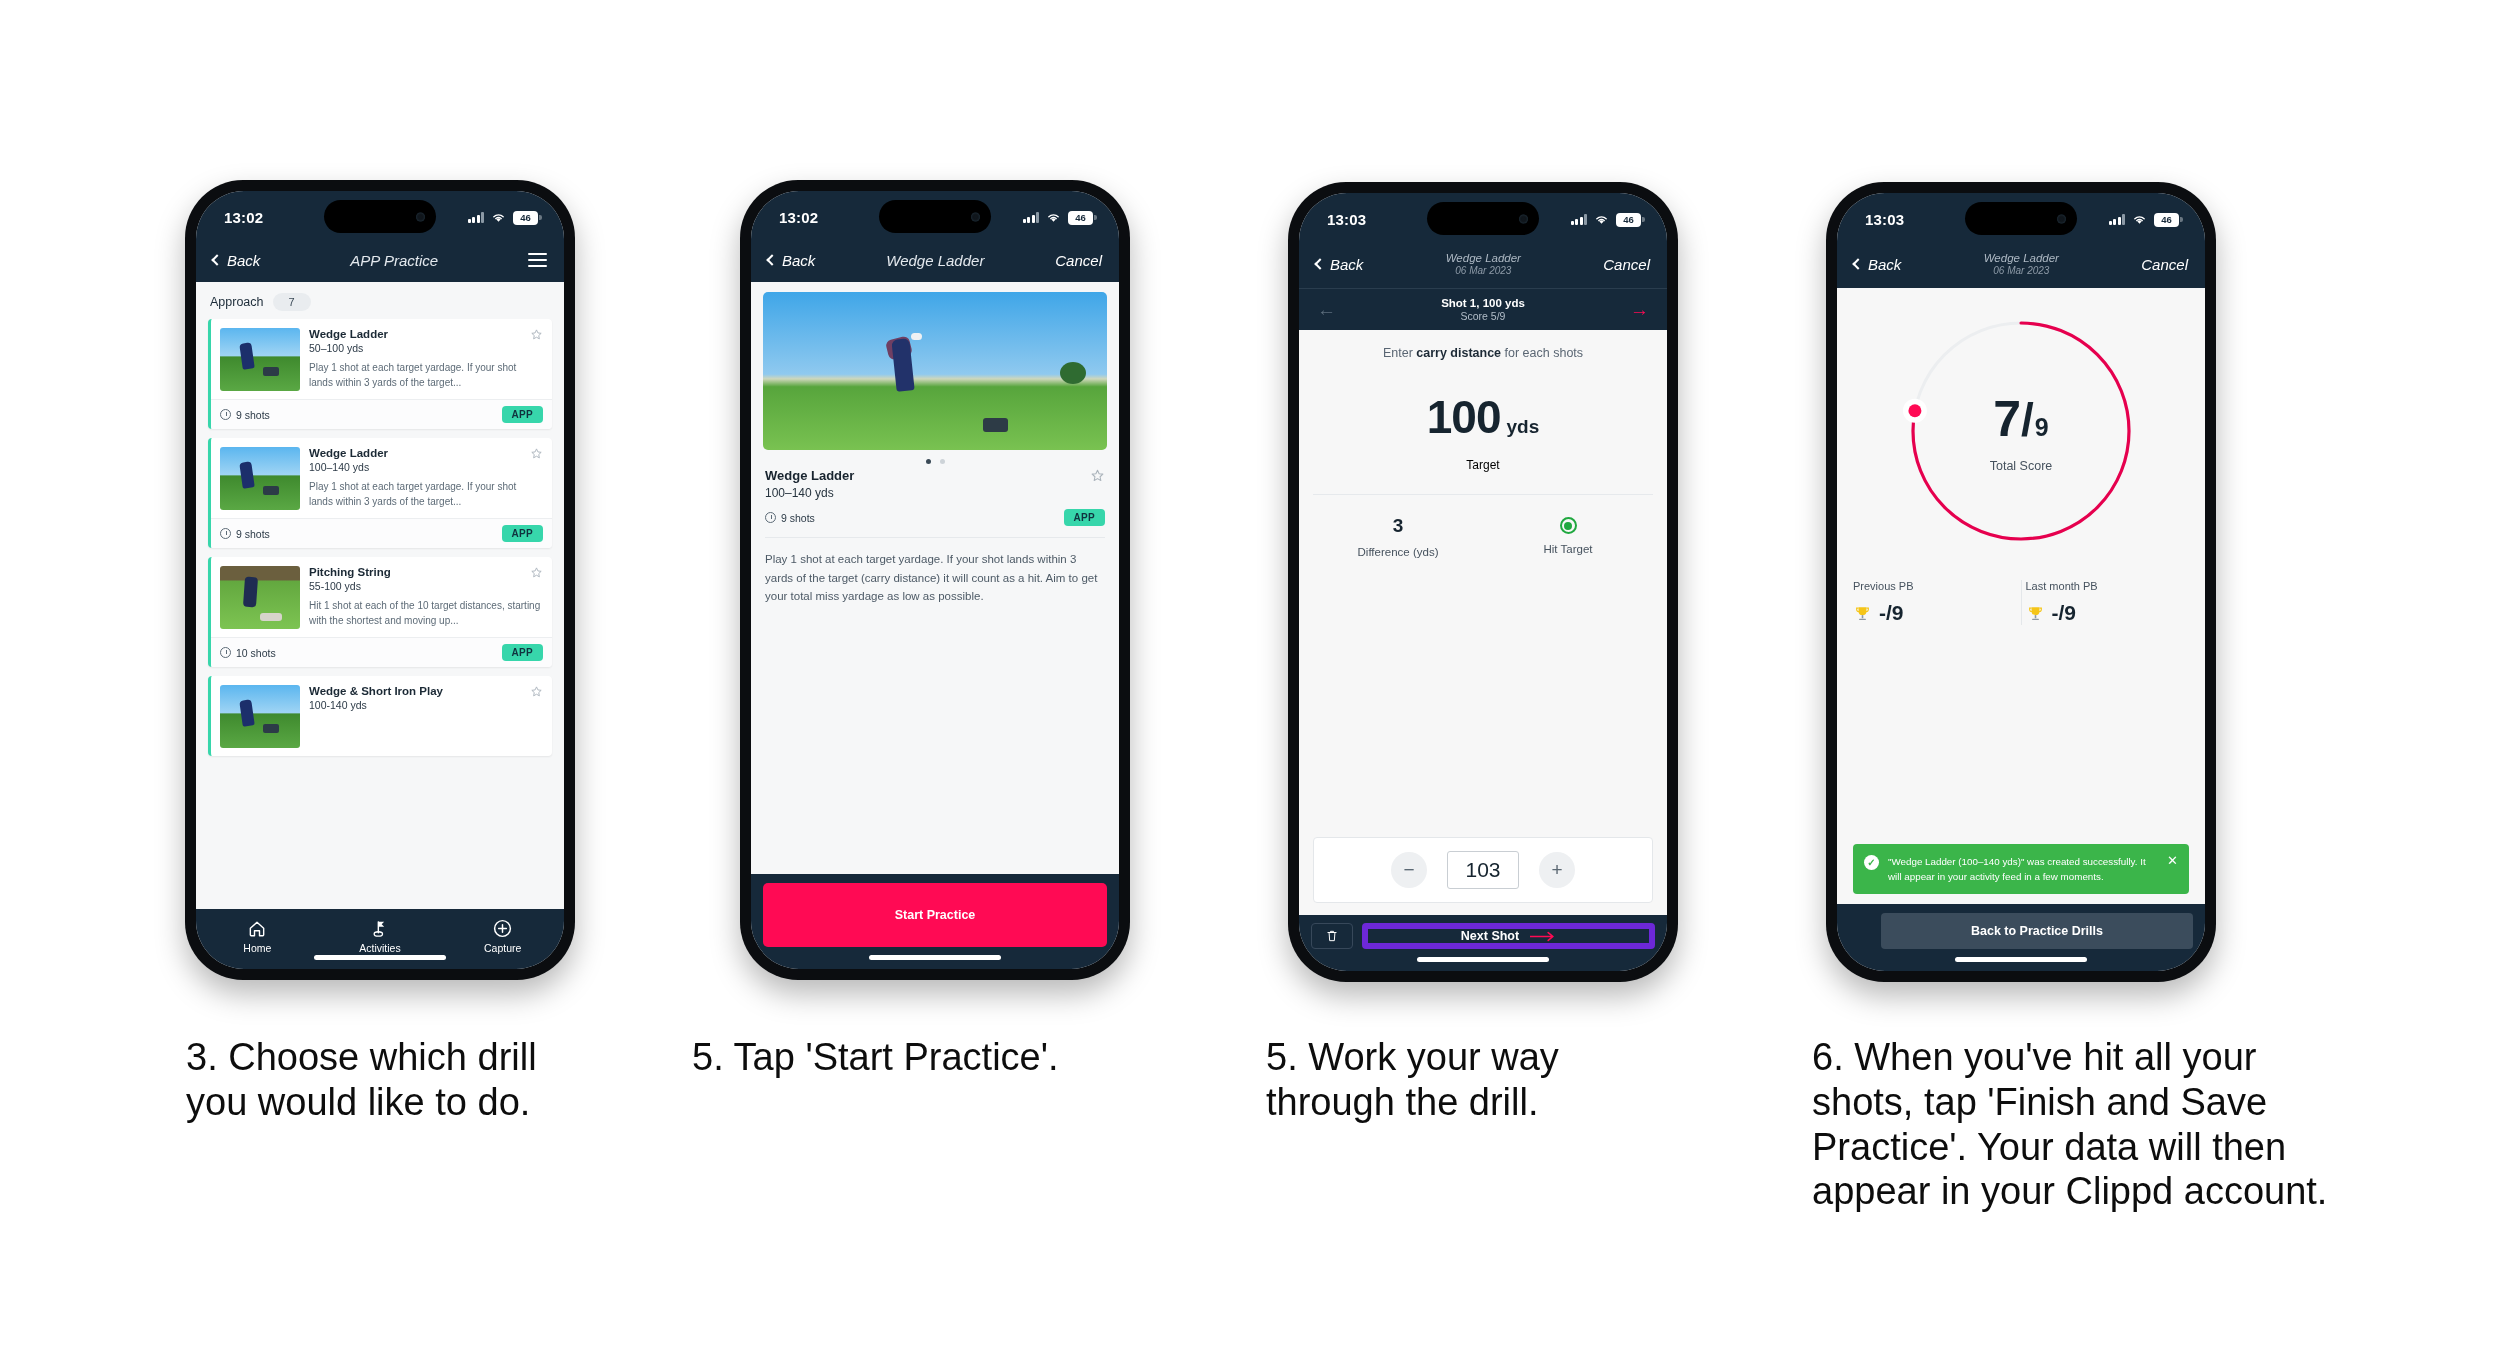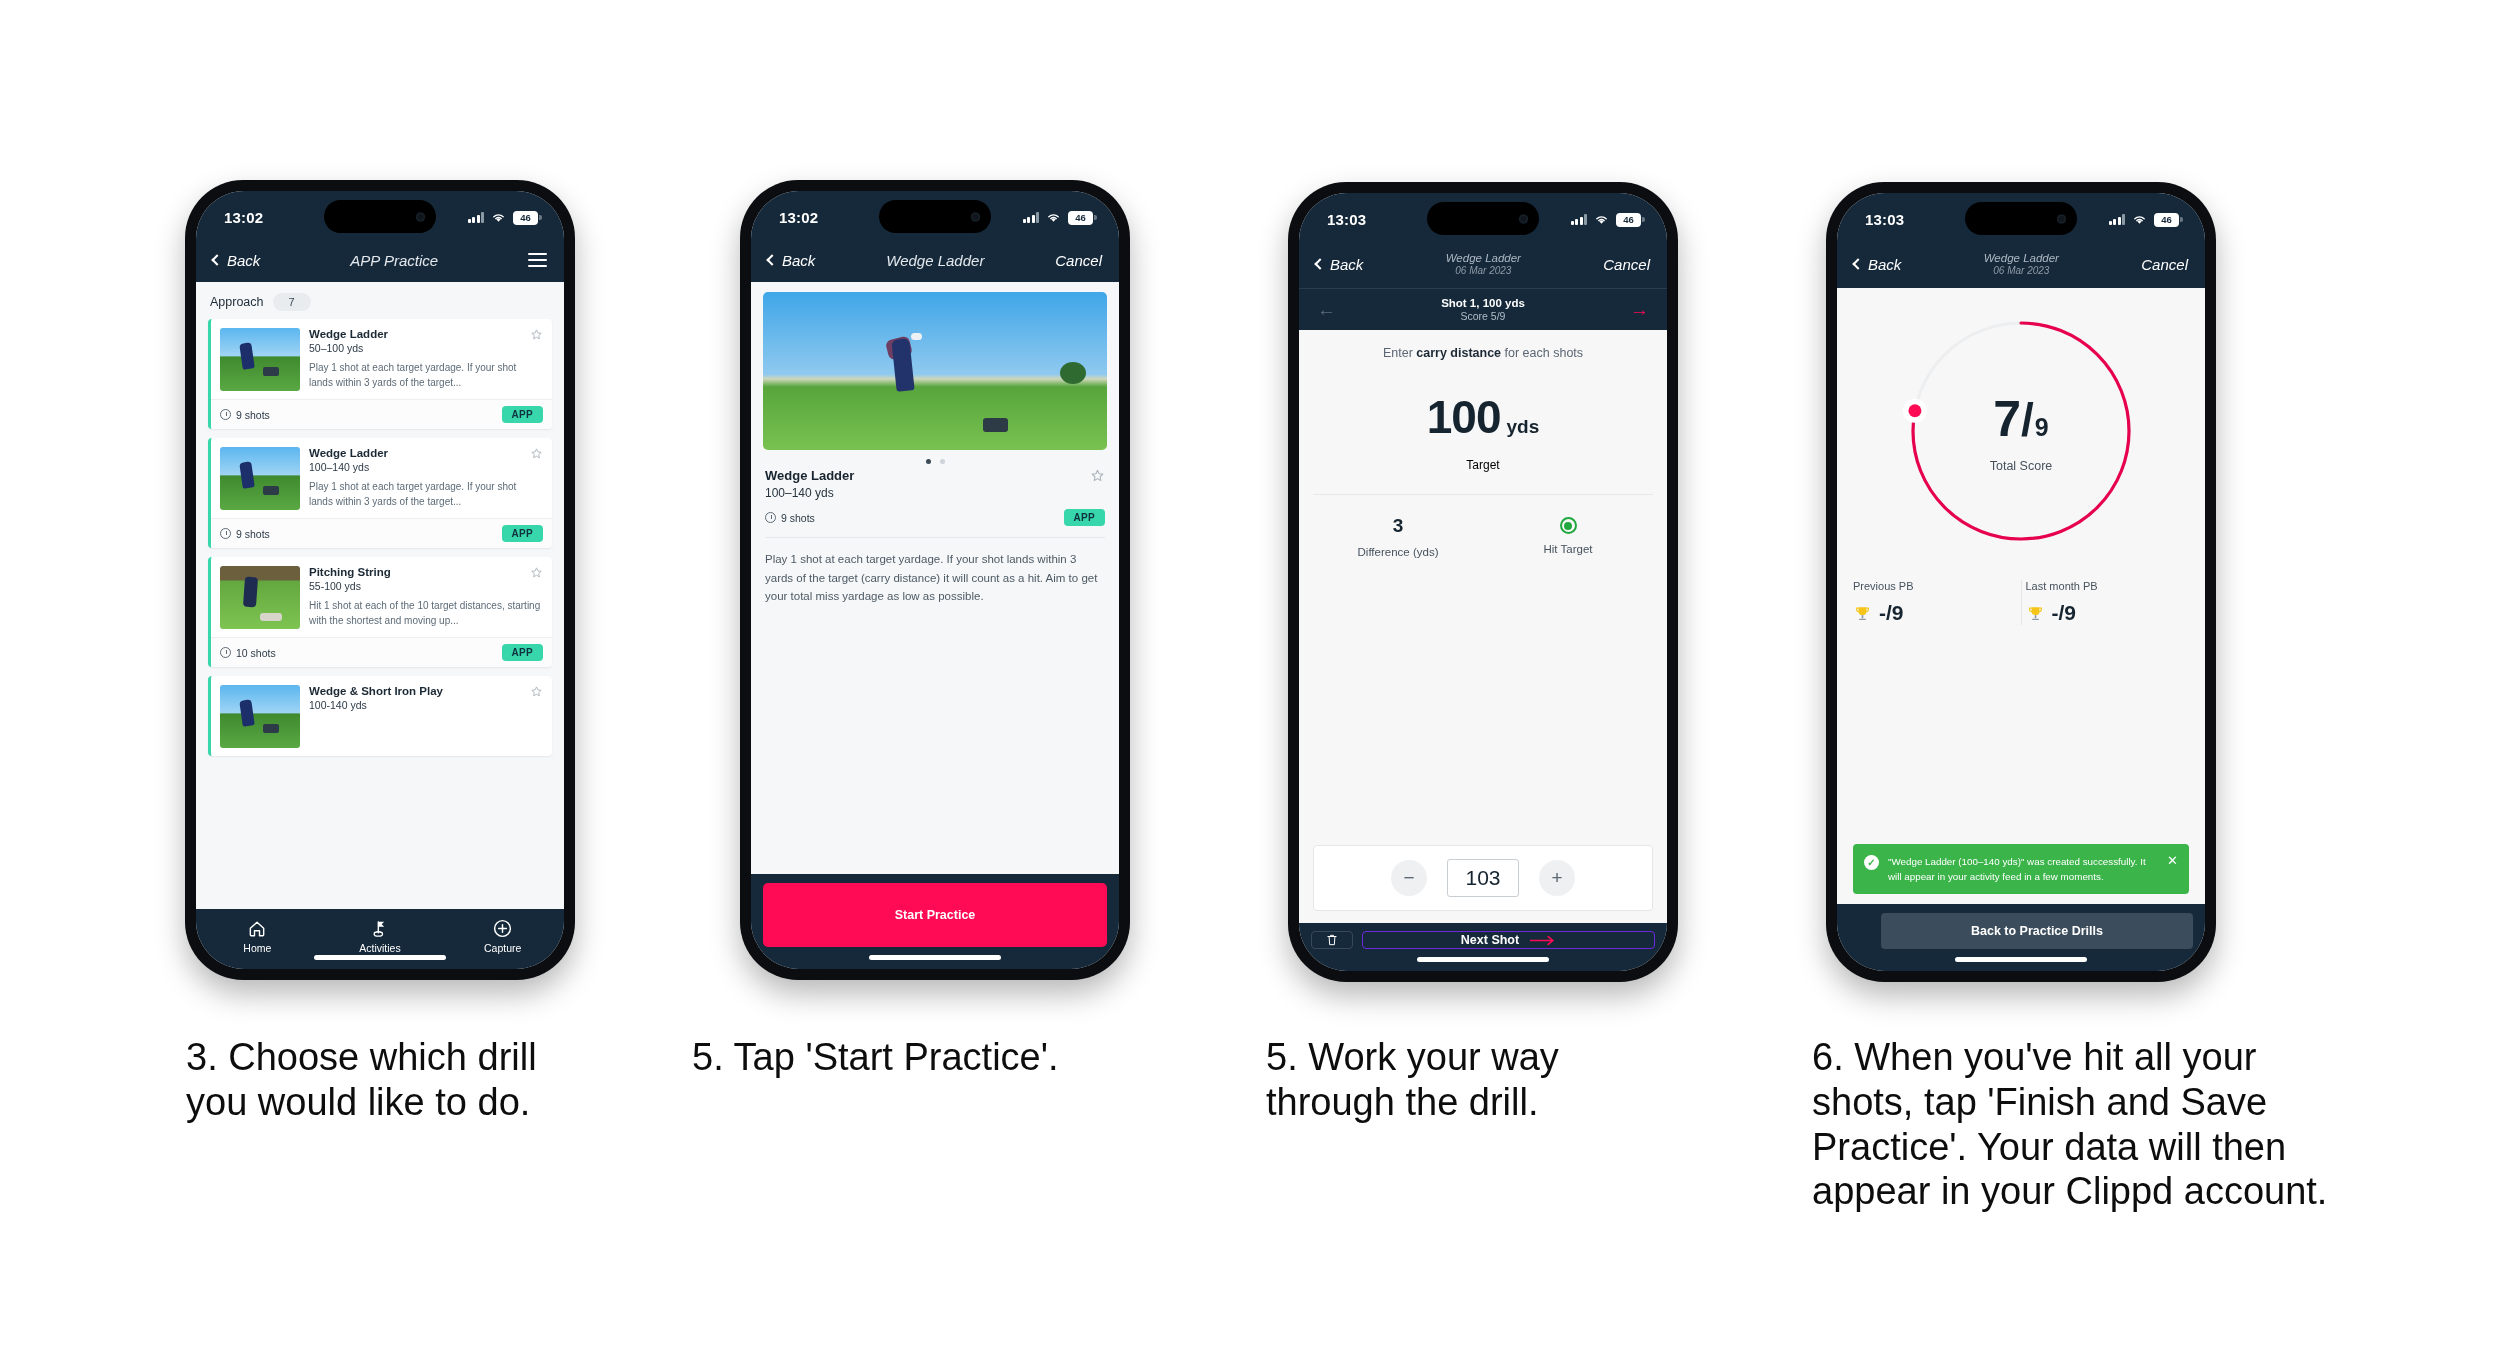--- a/index.html
+++ b/index.html
@@ -239,21 +239,21 @@
     min-width: 72px; height: 38px; border:1px solid #c9ced3; border-radius:3px;
     display:flex; align-items:center; justify-content:center;
     font-size: 21px; color:#16242f;
   }
   .p3-foot { background:#16293a; padding: 8px 12px 22px; display:flex; gap:9px; flex:0 0 auto; }
   .trash-btn {
     width: 42px; border:1px solid #37485a; border-radius:4px;
     display:flex; align-items:center; justify-content:center; color:#fff; font-size:15px;
   }
   .next-btn {
-    flex:1; border:1px solid #6d28d9; border-radius:4px; color:#fff;
+    flex:1; border:6px solid #6d28d9; border-radius:4px; color:#fff;
     display:flex; align-items:center; justify-content:center; gap:11px;
     font-size:12.5px; font-weight:bold;
   }
 
   
   .p4-body { flex:1 1 auto; background:#f7f7f7; display:flex; flex-direction:column; padding: 0 16px; position:relative; }
   .ring-wrap { position:relative; width: 238px; height: 238px; margin: 24px auto 0; }
   .ring-wrap svg { position:absolute; inset:0; }
   .ring-center {
     position:absolute; inset:0; display:flex; flex-direction:column;

